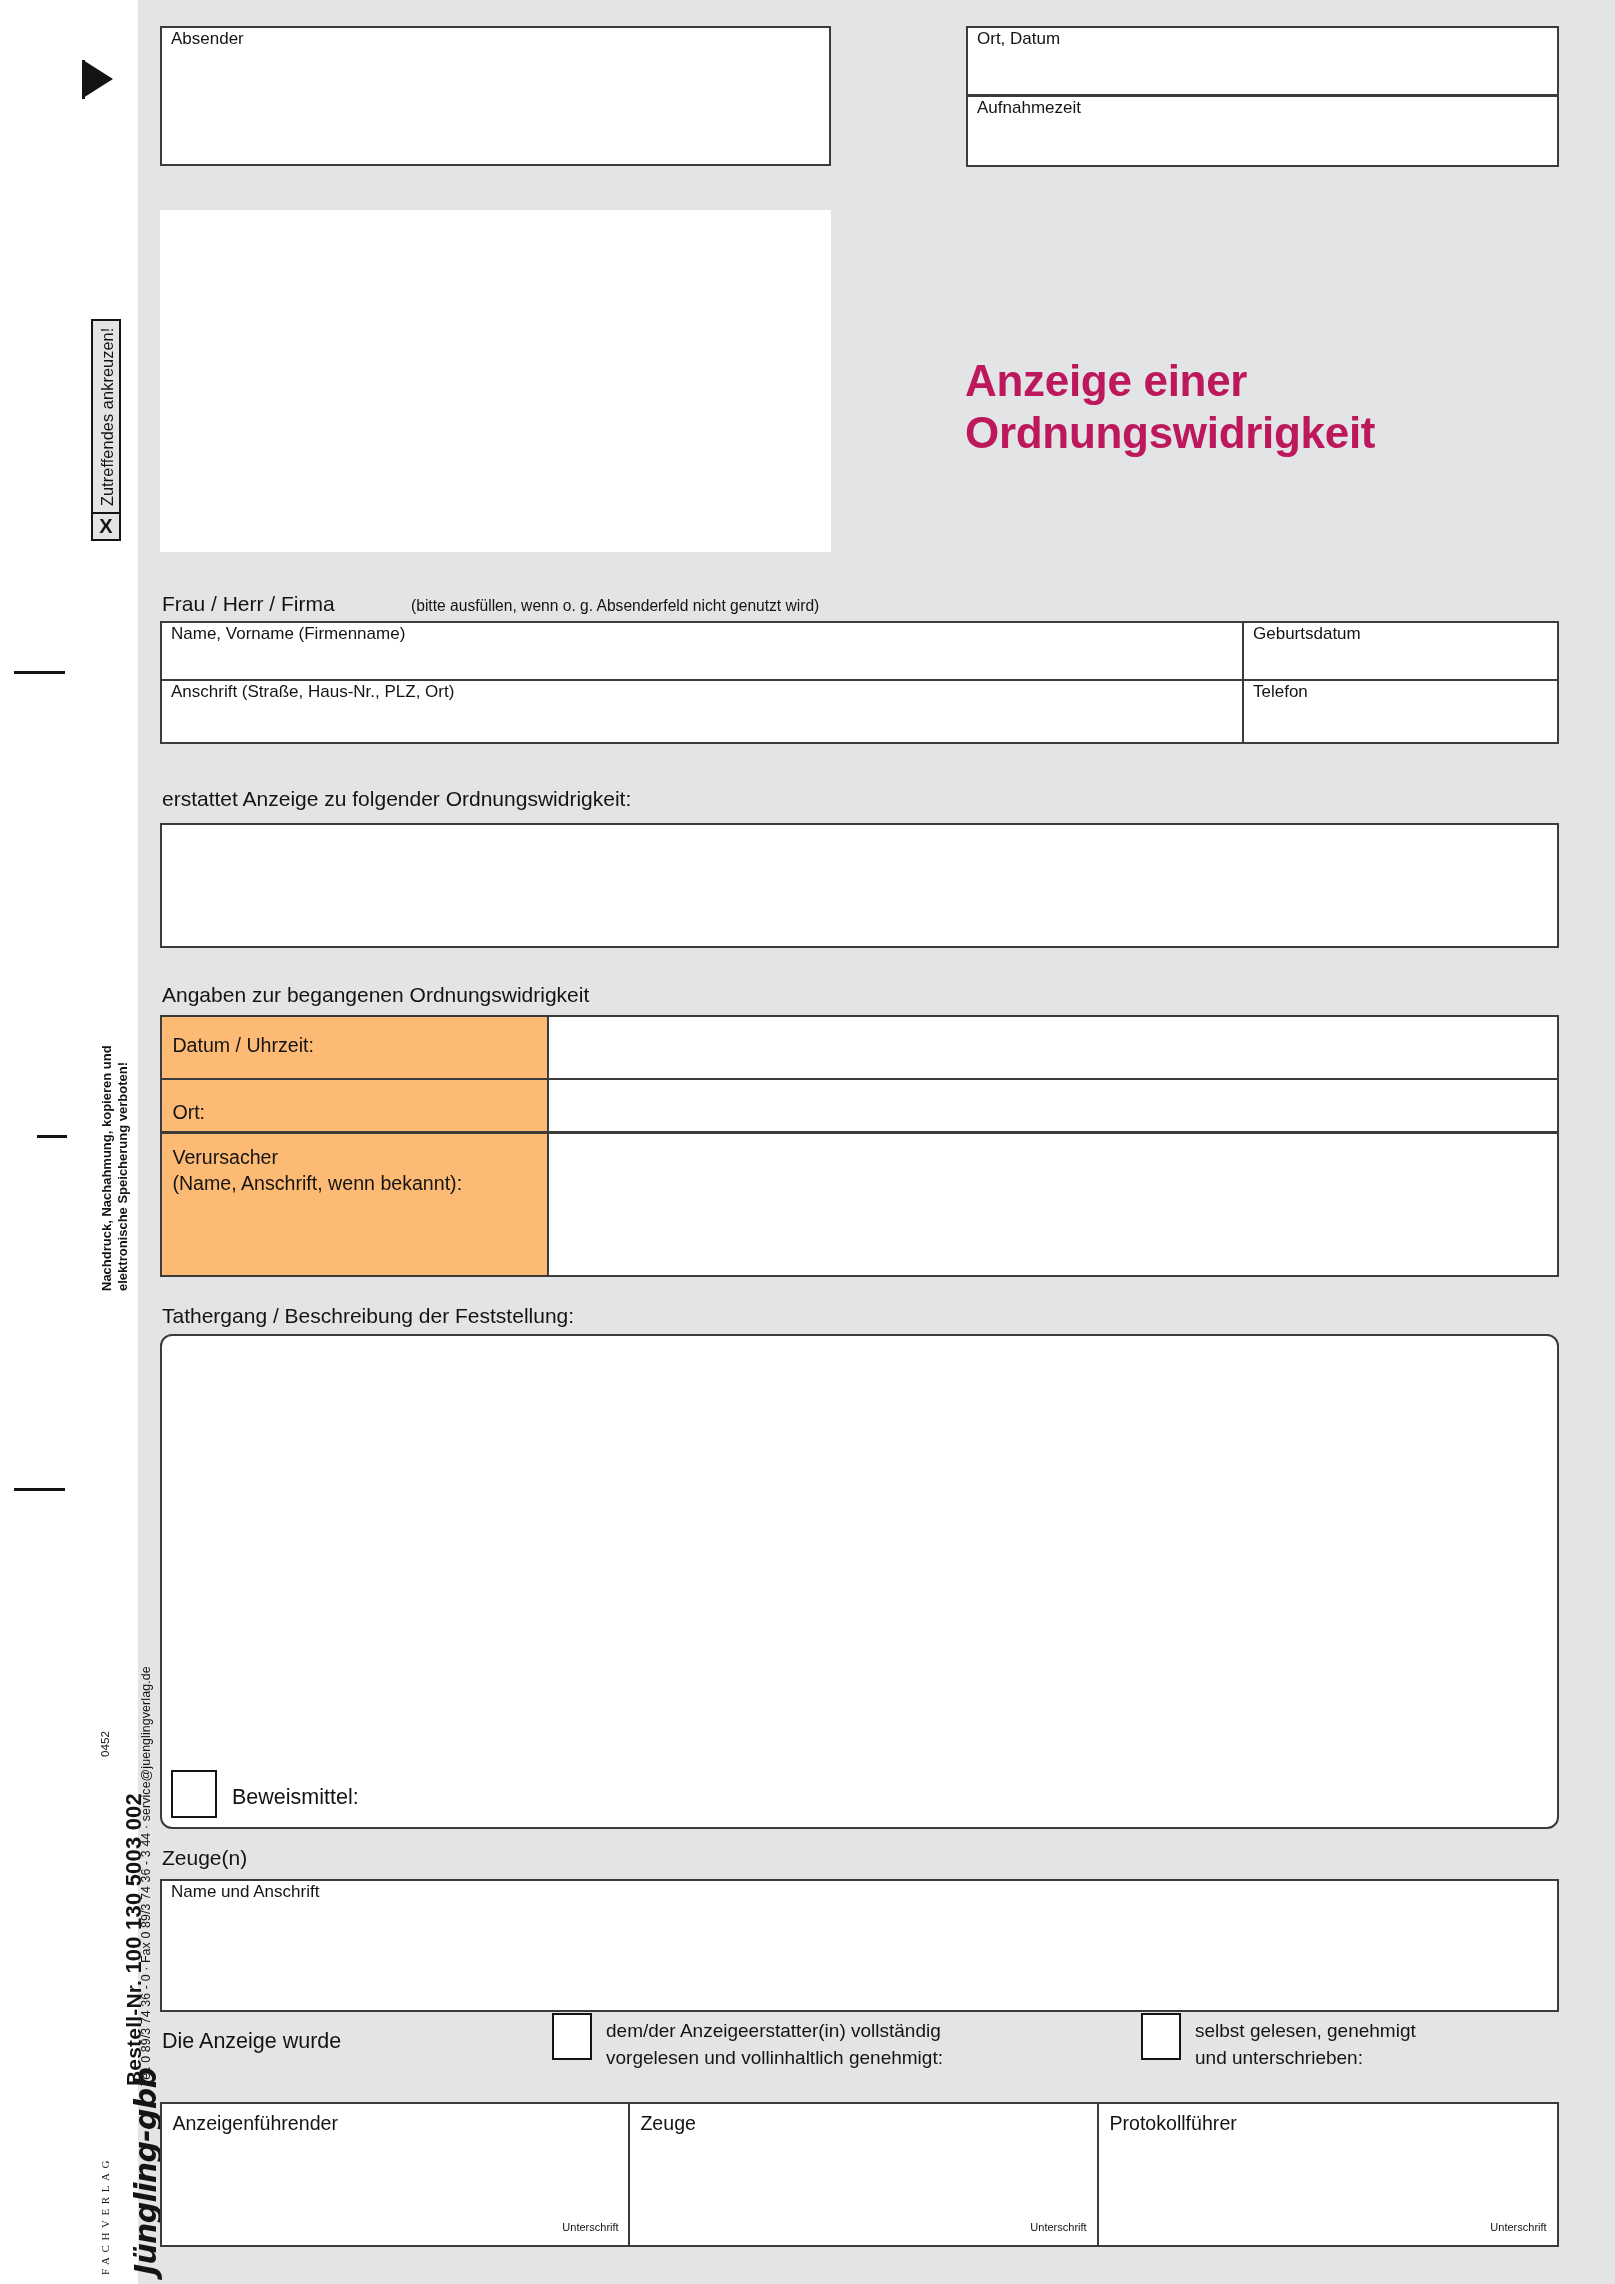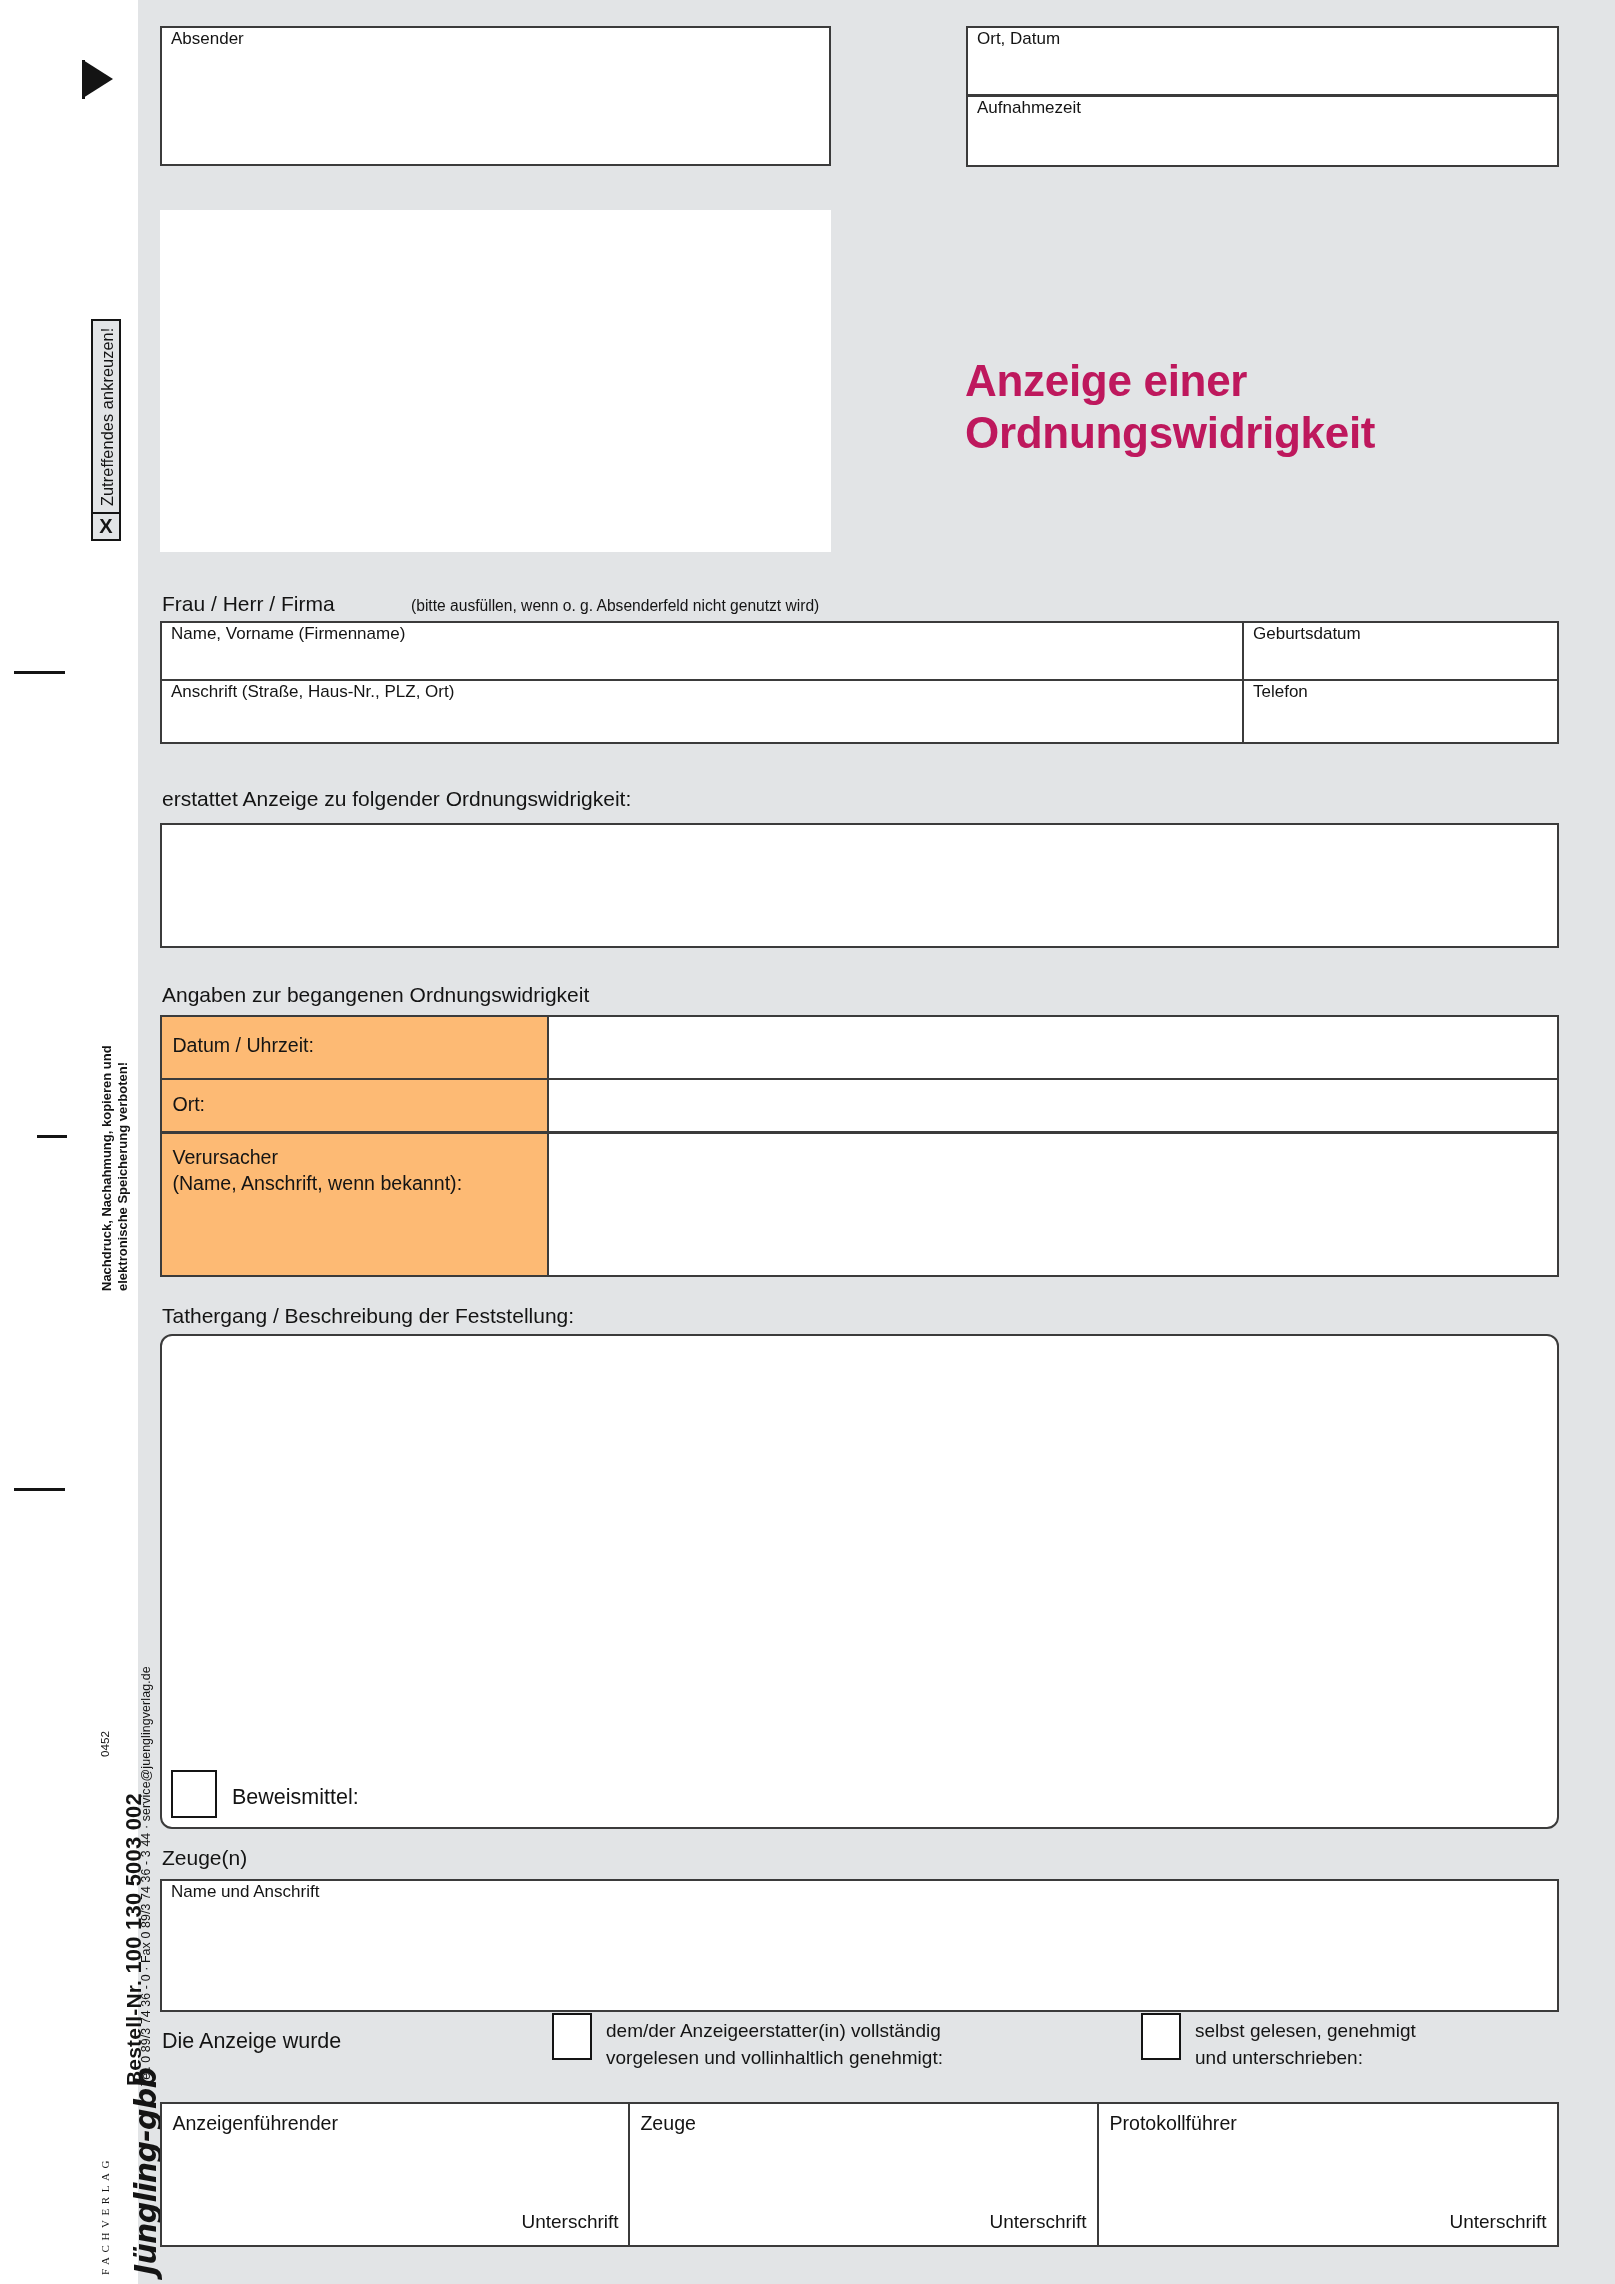--- a/index.html
+++ b/index.html
@@ -217,21 +217,21 @@
   
   .checkbox {
     position: absolute;
     background: #ffffff;
     border: 2px solid #141414;
     box-sizing: border-box;
   }
 
   .sig-caption {
     position: absolute;
-    font-size: 19px;
+    font-size: 11px;
     color: #141414;
   }
 
   .opt-text {
     position: absolute;
     font-size: 19px;
     line-height: 27px;
     color: #141414;
     white-space: nowrap;
   }
@@ -315,21 +315,21 @@
   <div class="box" style="left:160px; top:823px; width:1399px; height:125px;"></div>
 
   <div class="section-label" style="left:162px; top:983px;">Angaben zur begangenen Ordnungswidrigkeit</div>
 
   <div class="box box-shaded" style="left:160px; top:1015px; width:389px; height:65px;">
     <div class="box-label box-label-lg" style="top:17px;">Datum / Uhrzeit:</div>
   </div>
   <div class="box" style="left:547px; top:1015px; width:1012px; height:65px;"></div>
 
   <div class="box box-shaded" style="left:160px; top:1078px; width:389px; height:55px;">
-    <div class="box-label box-label-lg" style="top:13px;text-align:center;">Ort:</div>
+    <div class="box-label box-label-lg" style="top:21px;text-align:center;">Ort:</div>
   </div>
   <div class="box" style="left:547px; top:1078px; width:1012px; height:55px;"></div>
 
   <div class="box box-shaded" style="left:160px; top:1132px; width:389px; height:145px;">
     <div class="box-label box-label-lg" style="top:10.4px; line-height:26px;">
       <span style="display:block;">Verursacher</span>
       <span style="display:block;">(Name, Anschrift, wenn bekannt):</span>
     </div>
   </div>
   <div class="box" style="left:547px; top:1132px; width:1012px; height:145px;"></div>

